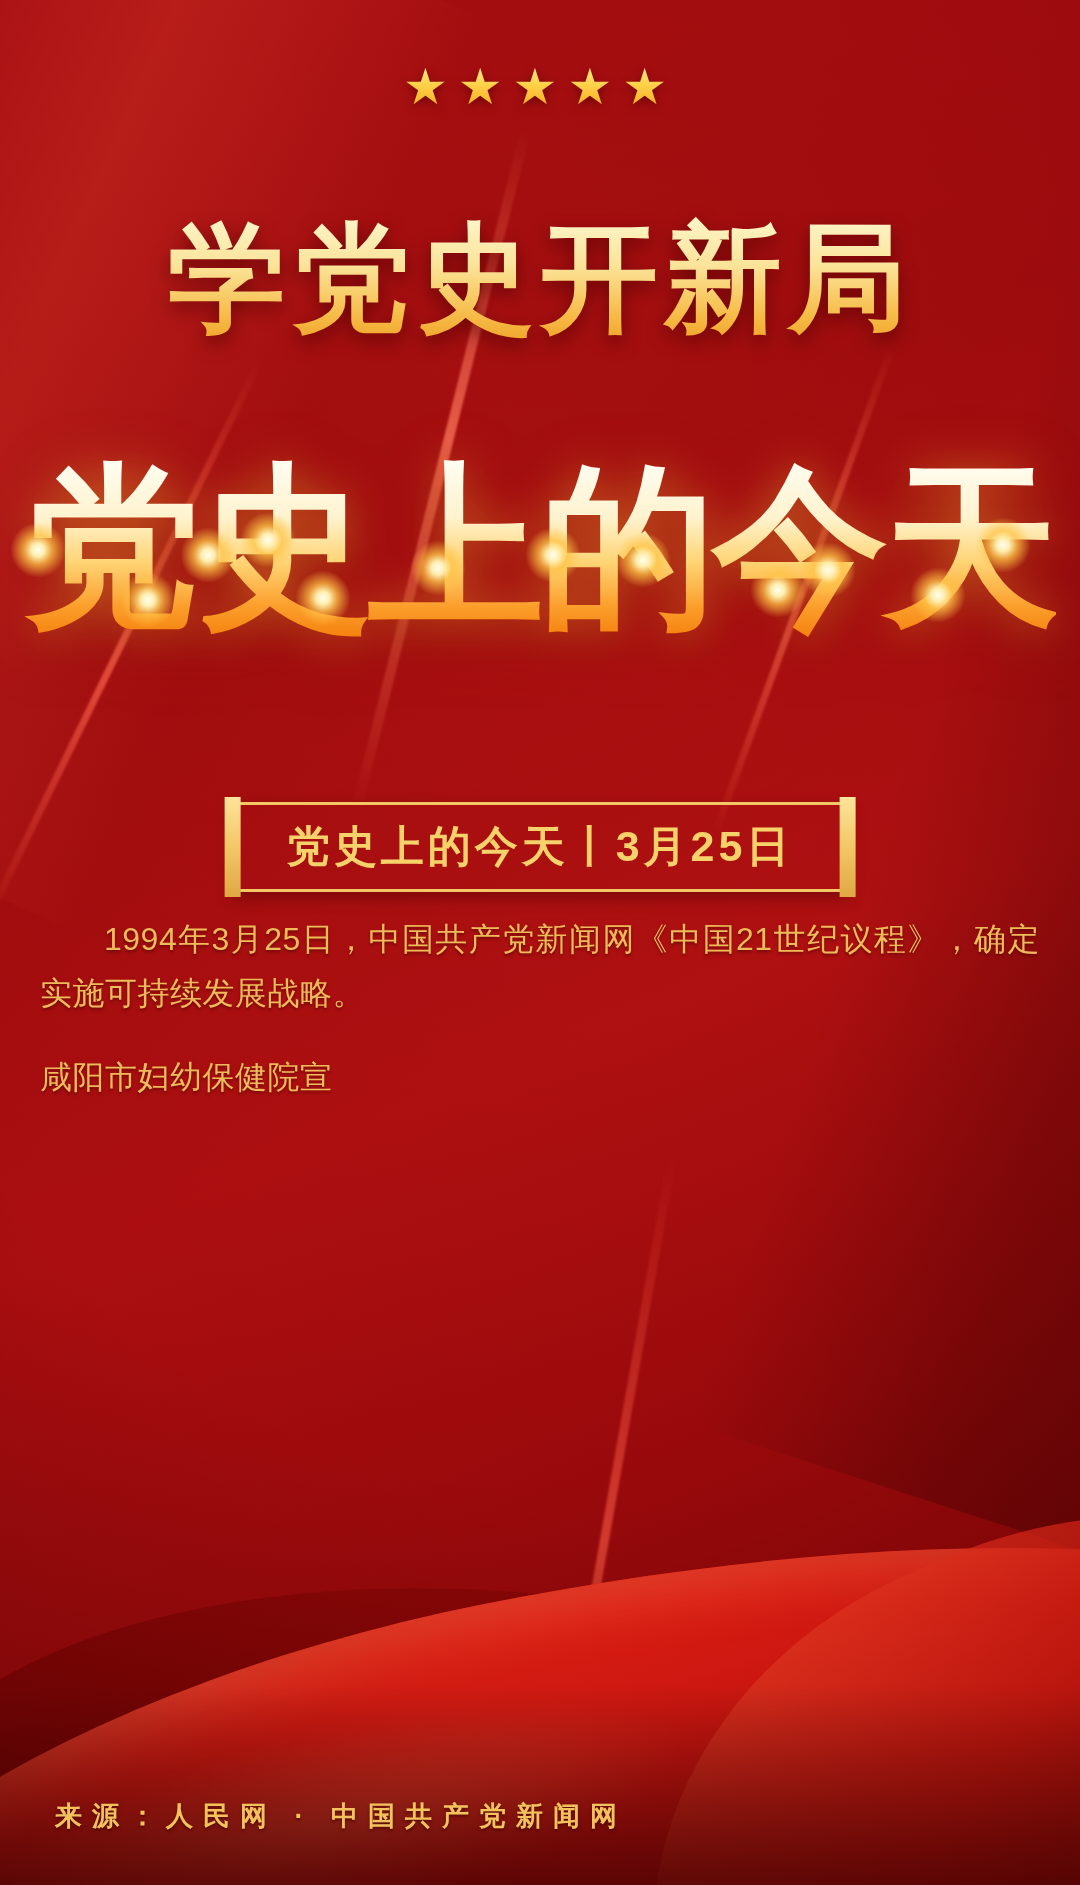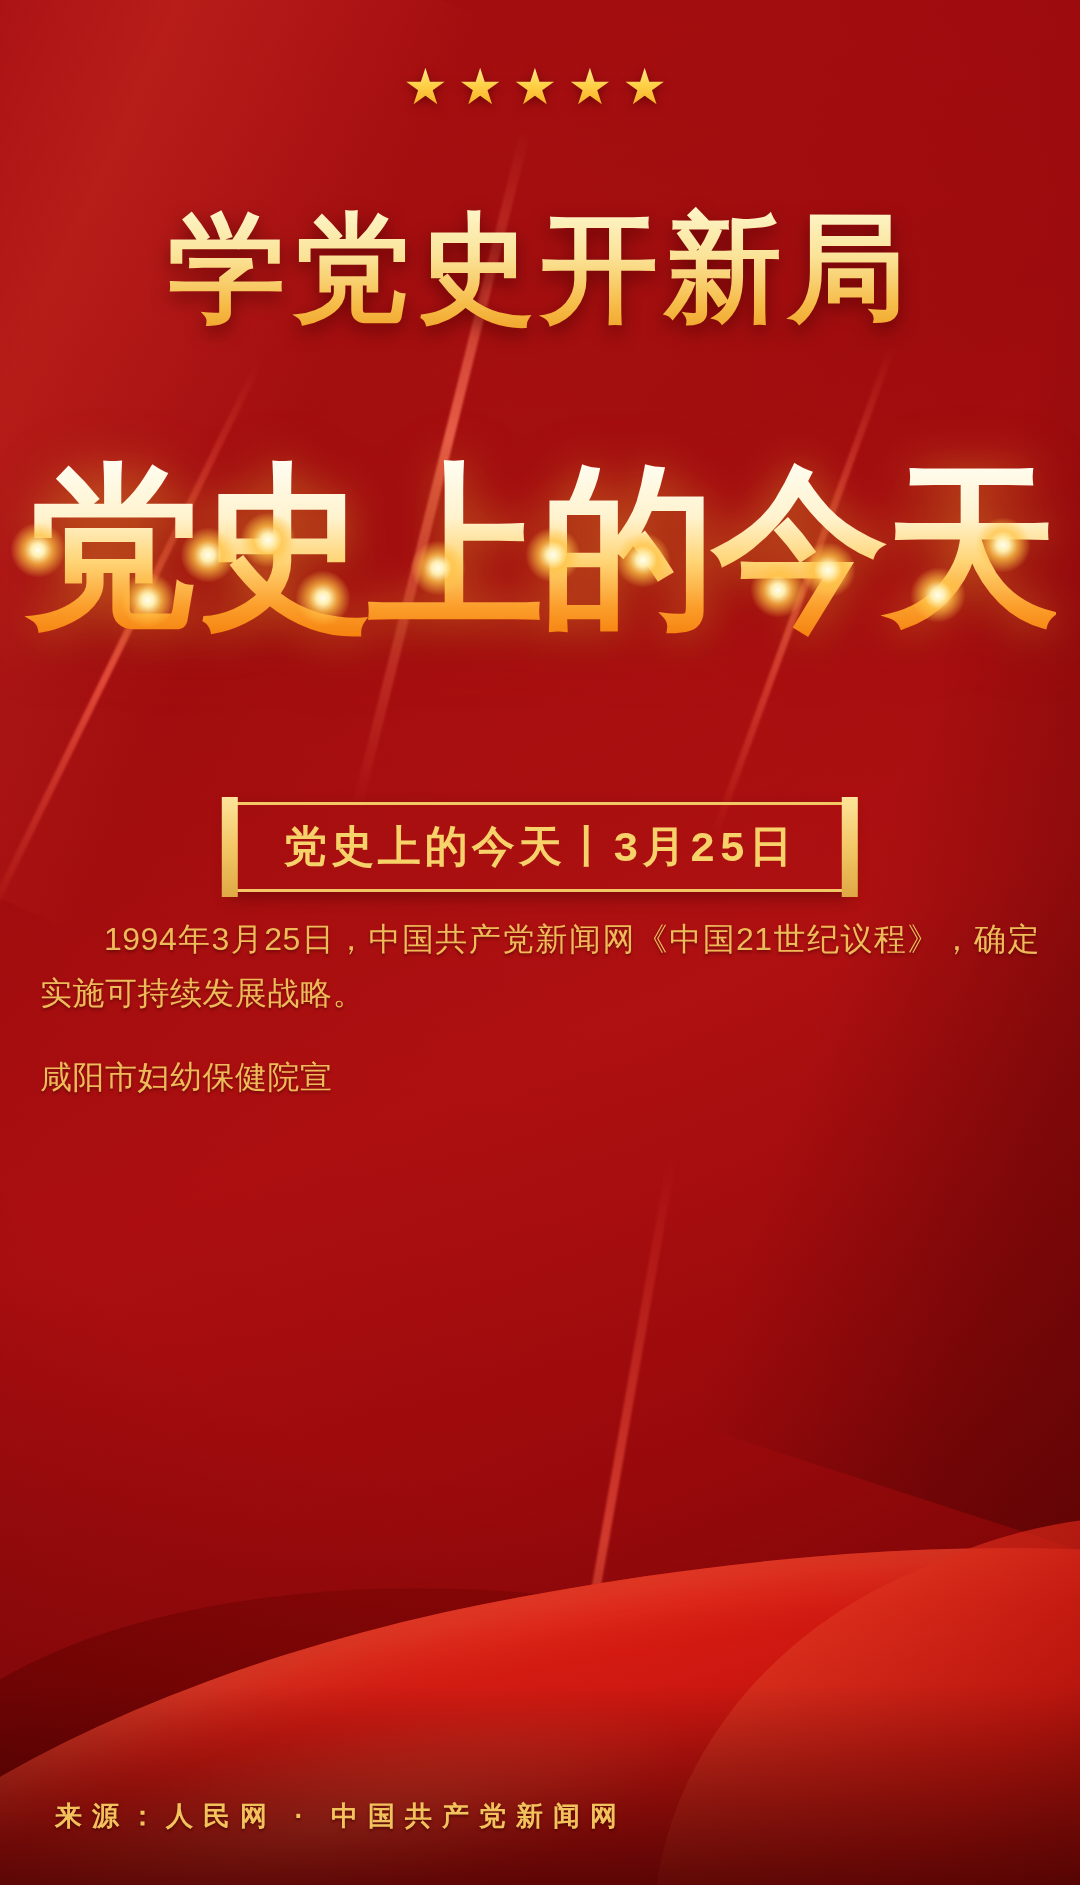--- a/index.html
+++ b/index.html
@@ -62,37 +62,37 @@
     background:linear-gradient(180deg,rgba(70,2,2,0) 0%,rgba(70,2,2,.55) 55%,#4a0202 100%);}
   .rb-gloss{left:-80px;top:1700px;width:900px;height:300px;transform:rotate(-14deg);filter:blur(6px);
     border-radius:50%;
     background:radial-gradient(60% 45% at 45% 40%, rgba(255,140,90,.4) 0%, rgba(255,140,90,0) 70%);}
   
   .fg{position:absolute;left:0;width:1080px;z-index:5;}
   .stars-row{top:58px;text-align:center;font-size:50px;letter-spacing:10px;font-weight:700;
     background:linear-gradient(180deg,var(--star_gold_top,#ffe98f) 15%,#ffd24a 45%,var(--star_gold_bottom,#f5a91d) 90%);
     -webkit-background-clip:text;background-clip:text;color:#ffd24a;-webkit-text-fill-color:transparent;
     filter:drop-shadow(0 3px 4px rgba(70,0,0,.55));}
-  .title-small-wrap{top:202px;text-align:center;filter:drop-shadow(0 7px 9px rgba(70,0,0,.6));}
+  .title-small-wrap{top:212px;text-align:center;filter:drop-shadow(0 7px 9px rgba(70,0,0,.6));}
   .title-small{display:inline-block;font-size:118px;line-height:1.12;font-weight:700;letter-spacing:6px;
     background:linear-gradient(180deg,var(--title_top,#fdf3c4) 8%,#fbe49a 40%,#f6bc48 78%,var(--title_bottom,#f0a328) 100%);
     -webkit-background-clip:text;background-clip:text;color:#f6c24e;-webkit-text-fill-color:transparent;}
   .title-big-wrap{top:452px;height:270px;text-align:center;
     filter:drop-shadow(0 0 22px rgba(255,170,60,.5)) drop-shadow(0 12px 22px rgba(130,25,0,.55));}
   .title-big{display:inline-block;font-size:176px;line-height:1.08;font-weight:900;letter-spacing:-4px;
     background:linear-gradient(180deg,var(--big_top,#fffdf0) 6%,#fff3cf 34%,var(--big_mid,#ffd474) 58%,#fb9d2a 82%,var(--big_bottom,#f57d0a) 100%);
     -webkit-background-clip:text;background-clip:text;color:#ffb64a;-webkit-text-fill-color:transparent;}
   .sparkles{position:absolute;left:0;top:452px;width:1080px;height:270px;z-index:6;pointer-events:none;}
   .sp{position:absolute;width:56px;height:56px;border-radius:50%;
     background:radial-gradient(circle,#fffdf0 0%,#ffefb0 16%,rgba(255,195,70,.75) 36%,rgba(255,150,30,0) 70%);}
   
   .banner{position:absolute;left:50%;top:802px;transform:translateX(-50%);z-index:5;
     border:3px solid var(--banner_gold,#f3c766);padding:13px 52px;white-space:nowrap;
     box-shadow:0 6px 14px rgba(60,0,0,.4);}
-  .banner-text{font-size:43px;font-weight:700;letter-spacing:4px;color:var(--banner_text_gold,#f7d26b);font-family:Liberation Mono, monospace;}
+  .banner-text{font-size:43px;font-weight:700;letter-spacing:4px;color:var(--banner_text_gold,#f7d26b);}
   .banner-cap{position:absolute;top:-8px;width:16px;height:calc(100% + 16px);
     background:linear-gradient(180deg,#fde49a 0%,var(--banner_gold,#f3c766) 50%,#dfa844 100%);}
   .cap-left{left:-10px;}
   .cap-right{right:-10px;}
   
   .content{top:912px;left:40px;width:1000px;z-index:5;}
   .content p{font-size:32px;line-height:54px;letter-spacing:.5px;color:var(--text_gold,#eebb5a);
     text-align:justify;text-indent:2em;margin-bottom:30px;
     text-shadow:0 2px 3px rgba(60,0,0,.5);}
   .attribution{margin-top:6px;text-align:center;text-indent:0 !important;

